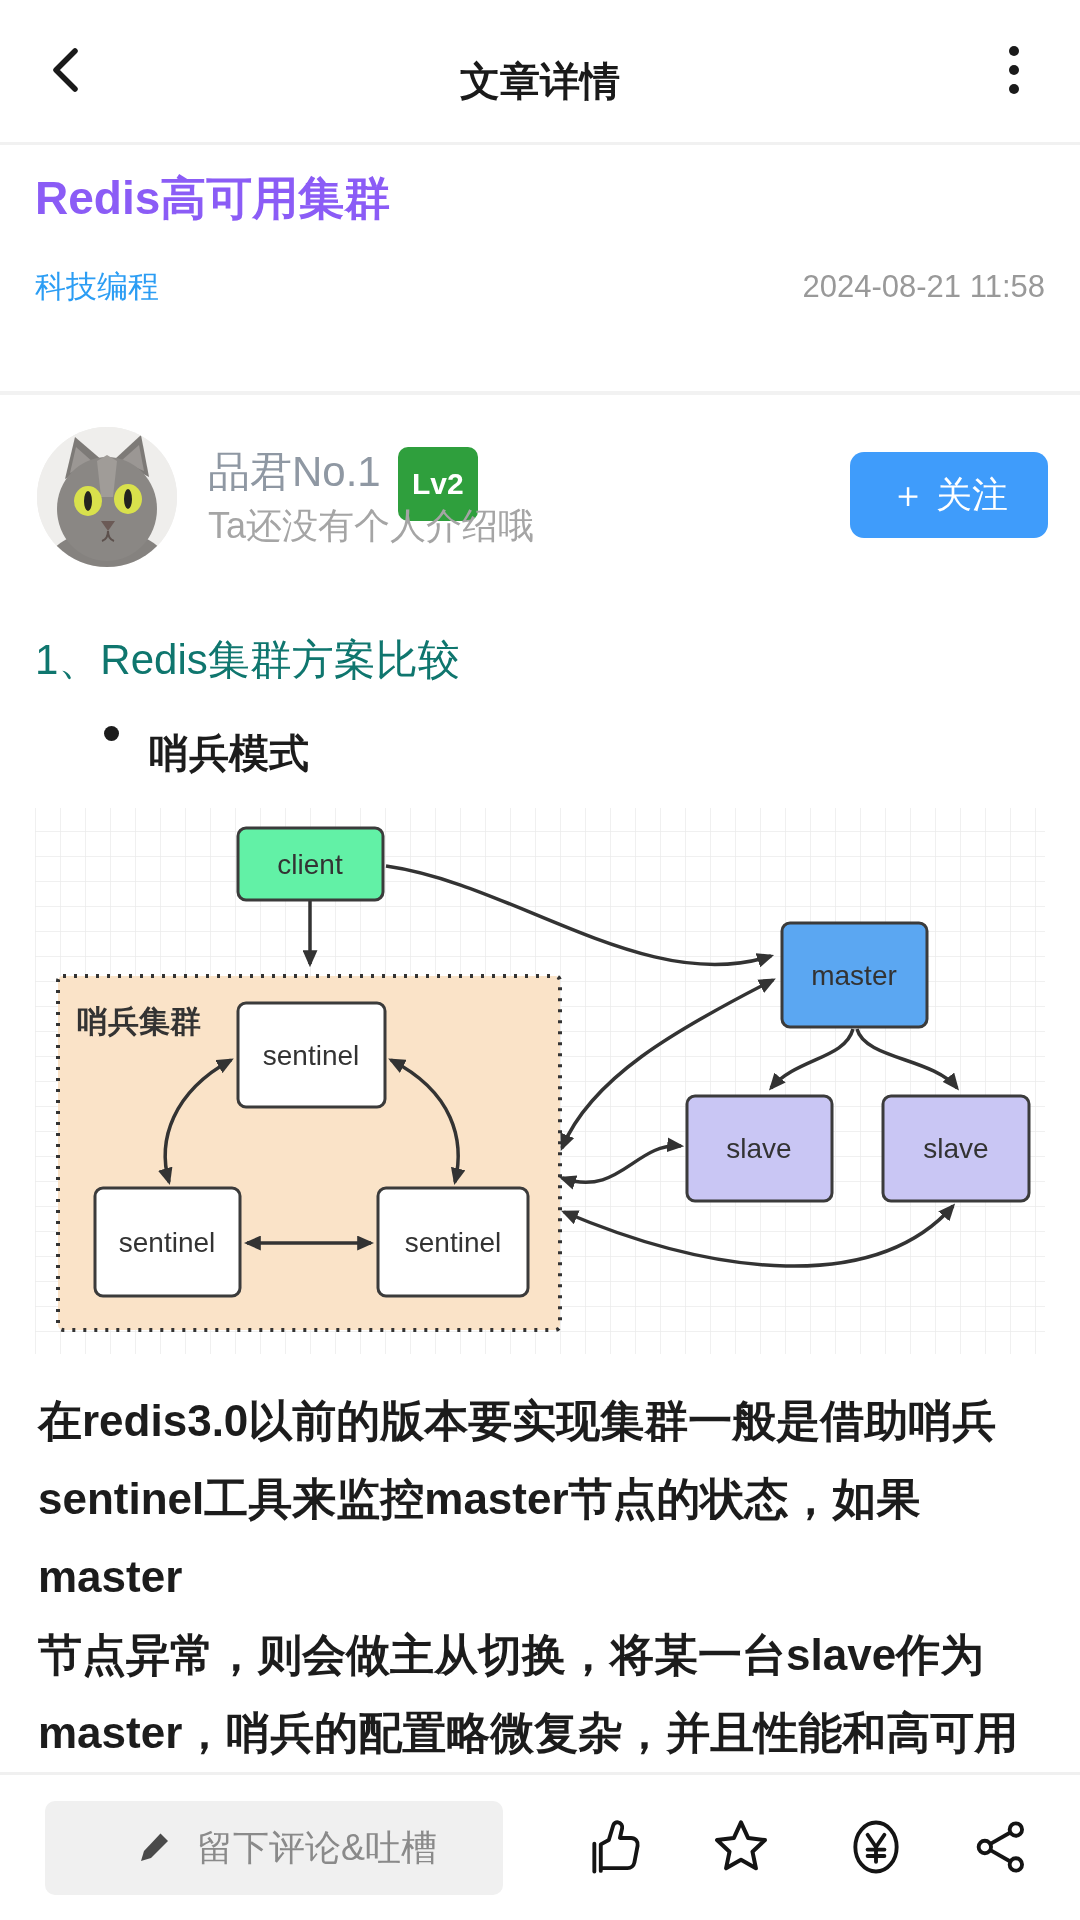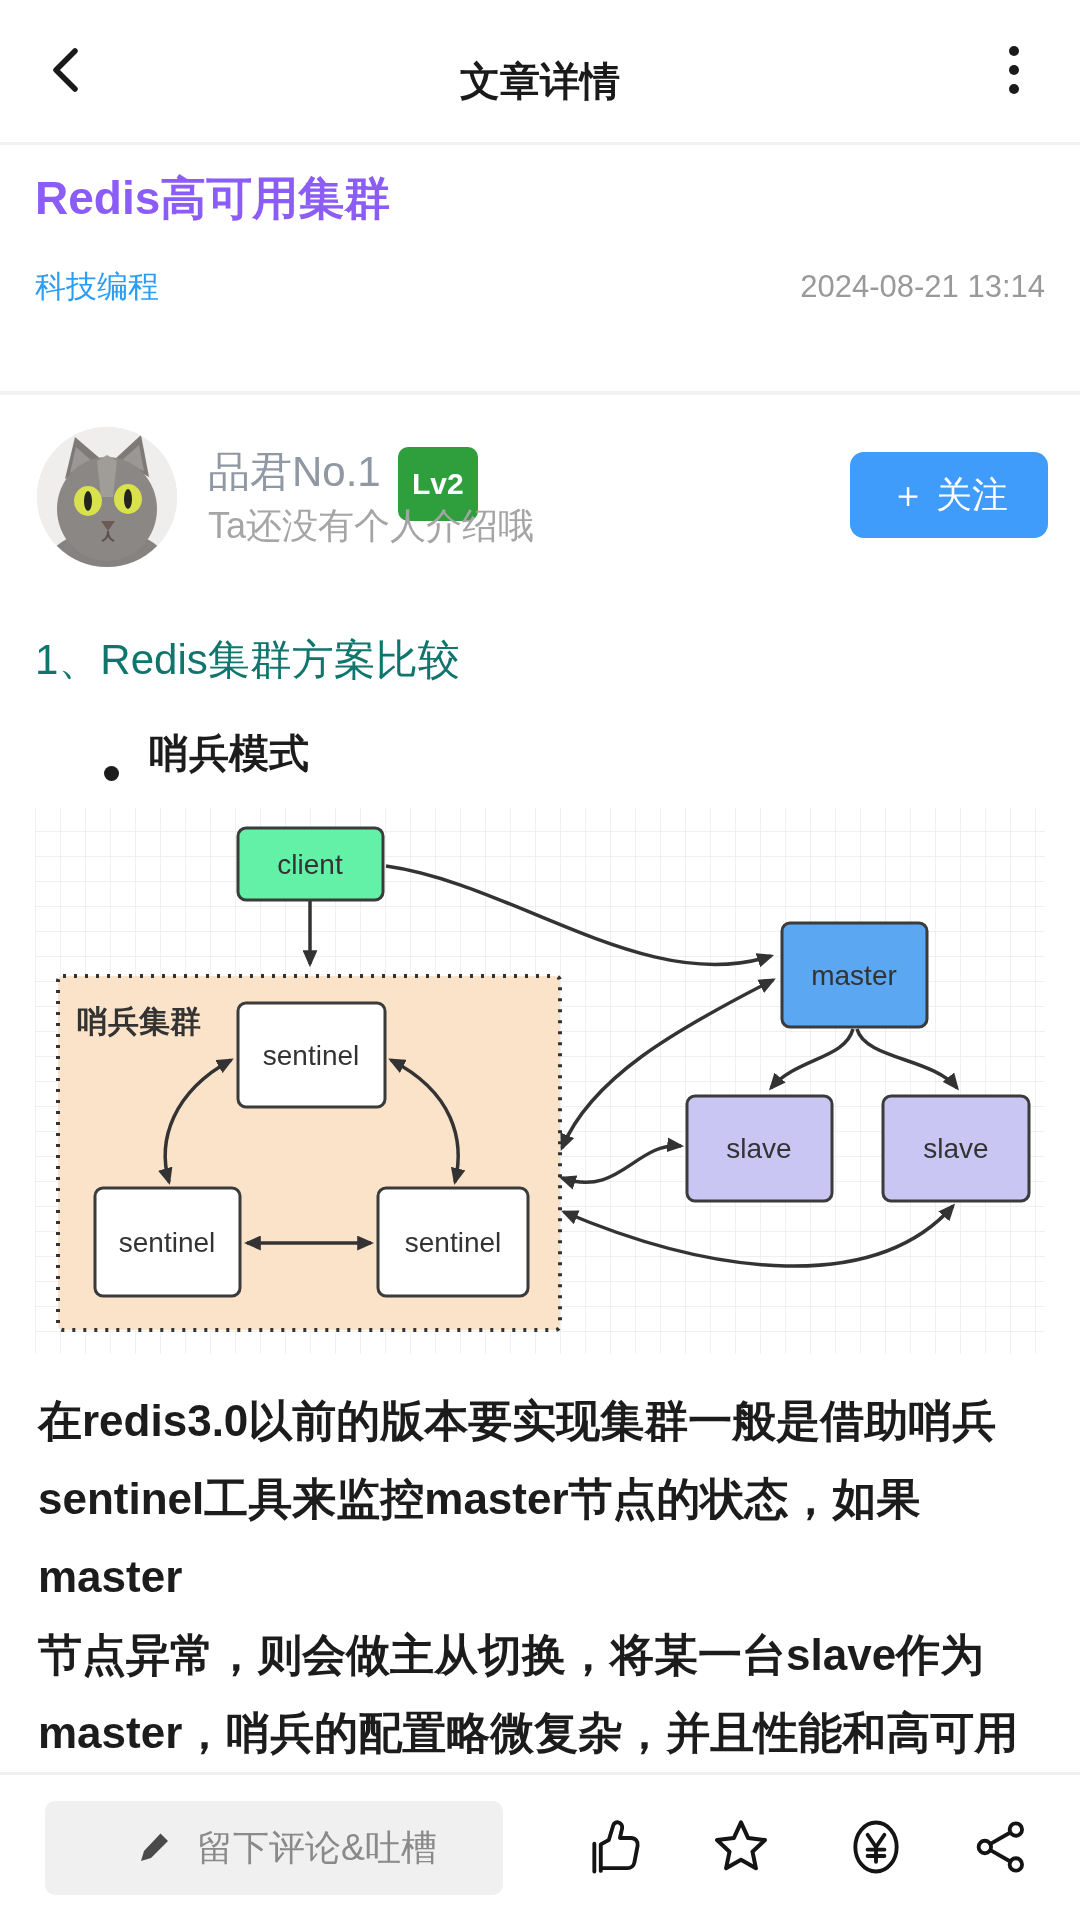--- a/index.html
+++ b/index.html
@@ -31,21 +31,21 @@
   .author-name{position:absolute;left:208px;top:444px;font-size:42px;color:#8f98a3;}
   .level-badge{position:absolute;left:398px;top:447px;background:#2f9f3d;color:#fff;
                font-size:30px;font-weight:700;padding:20px 14px;border-radius:10px;}
   .author-bio{position:absolute;left:208px;top:502px;font-size:36px;color:#a5a5a5;}
   .follow-btn{position:absolute;left:850px;top:452px;width:198px;height:86px;border-radius:14px;
               background:#3f9cfb;color:#fff;font-size:36px;display:flex;align-items:center;
               justify-content:center;border:none;cursor:pointer;}
 
   
   .section-heading{position:absolute;left:35px;top:632px;font-size:42px;font-weight:400;color:#0f766e;}
-  .bullet-row{position:absolute;left:104px;top:726px;display:flex;align-items:flex-end;}
+  .bullet-row{position:absolute;left:104px;top:726px;display:flex;align-items:flex-start;}
   .bullet-dot{width:15px;height:15px;border-radius:50%;background:#1c1c1c;margin-right:30px;}
   .bullet-text{font-size:40px;font-weight:700;color:#1c1c1c;}
 
   
   .diagram{position:absolute;left:35px;top:806px;width:1010px;height:552px;}
 
   
   .paragraph{position:absolute;left:38px;top:1382px;width:1006px;font-size:44px;
              font-weight:700;line-height:78px;color:#1c1c1c;}
 
@@ -76,21 +76,21 @@
   <div class="kebab">
     <i></i>
     <i></i>
     <i></i>
   </div>
 </div>
 
 <div class="article-title">Redis高可用集群</div>
 <div class="meta-row">
   <span class="category">科技编程</span>
-  <span class="date">2024-08-21 13:14</span>
+  <span class="date">2024-08-21 11:58</span>
 </div>
 <div class="divider1"></div>
 
 <div class="avatar">
   <svg width="140" height="140" viewBox="0 0 140 140">
     <rect width="140" height="140" fill="#efeeec"></rect>
 
     <ellipse cx="70" cy="150" rx="66" ry="48" fill="#85827f"></ellipse>
 
     <path d="M28 52 L38 10 L66 34 Z" fill="#7d7a77"></path>

